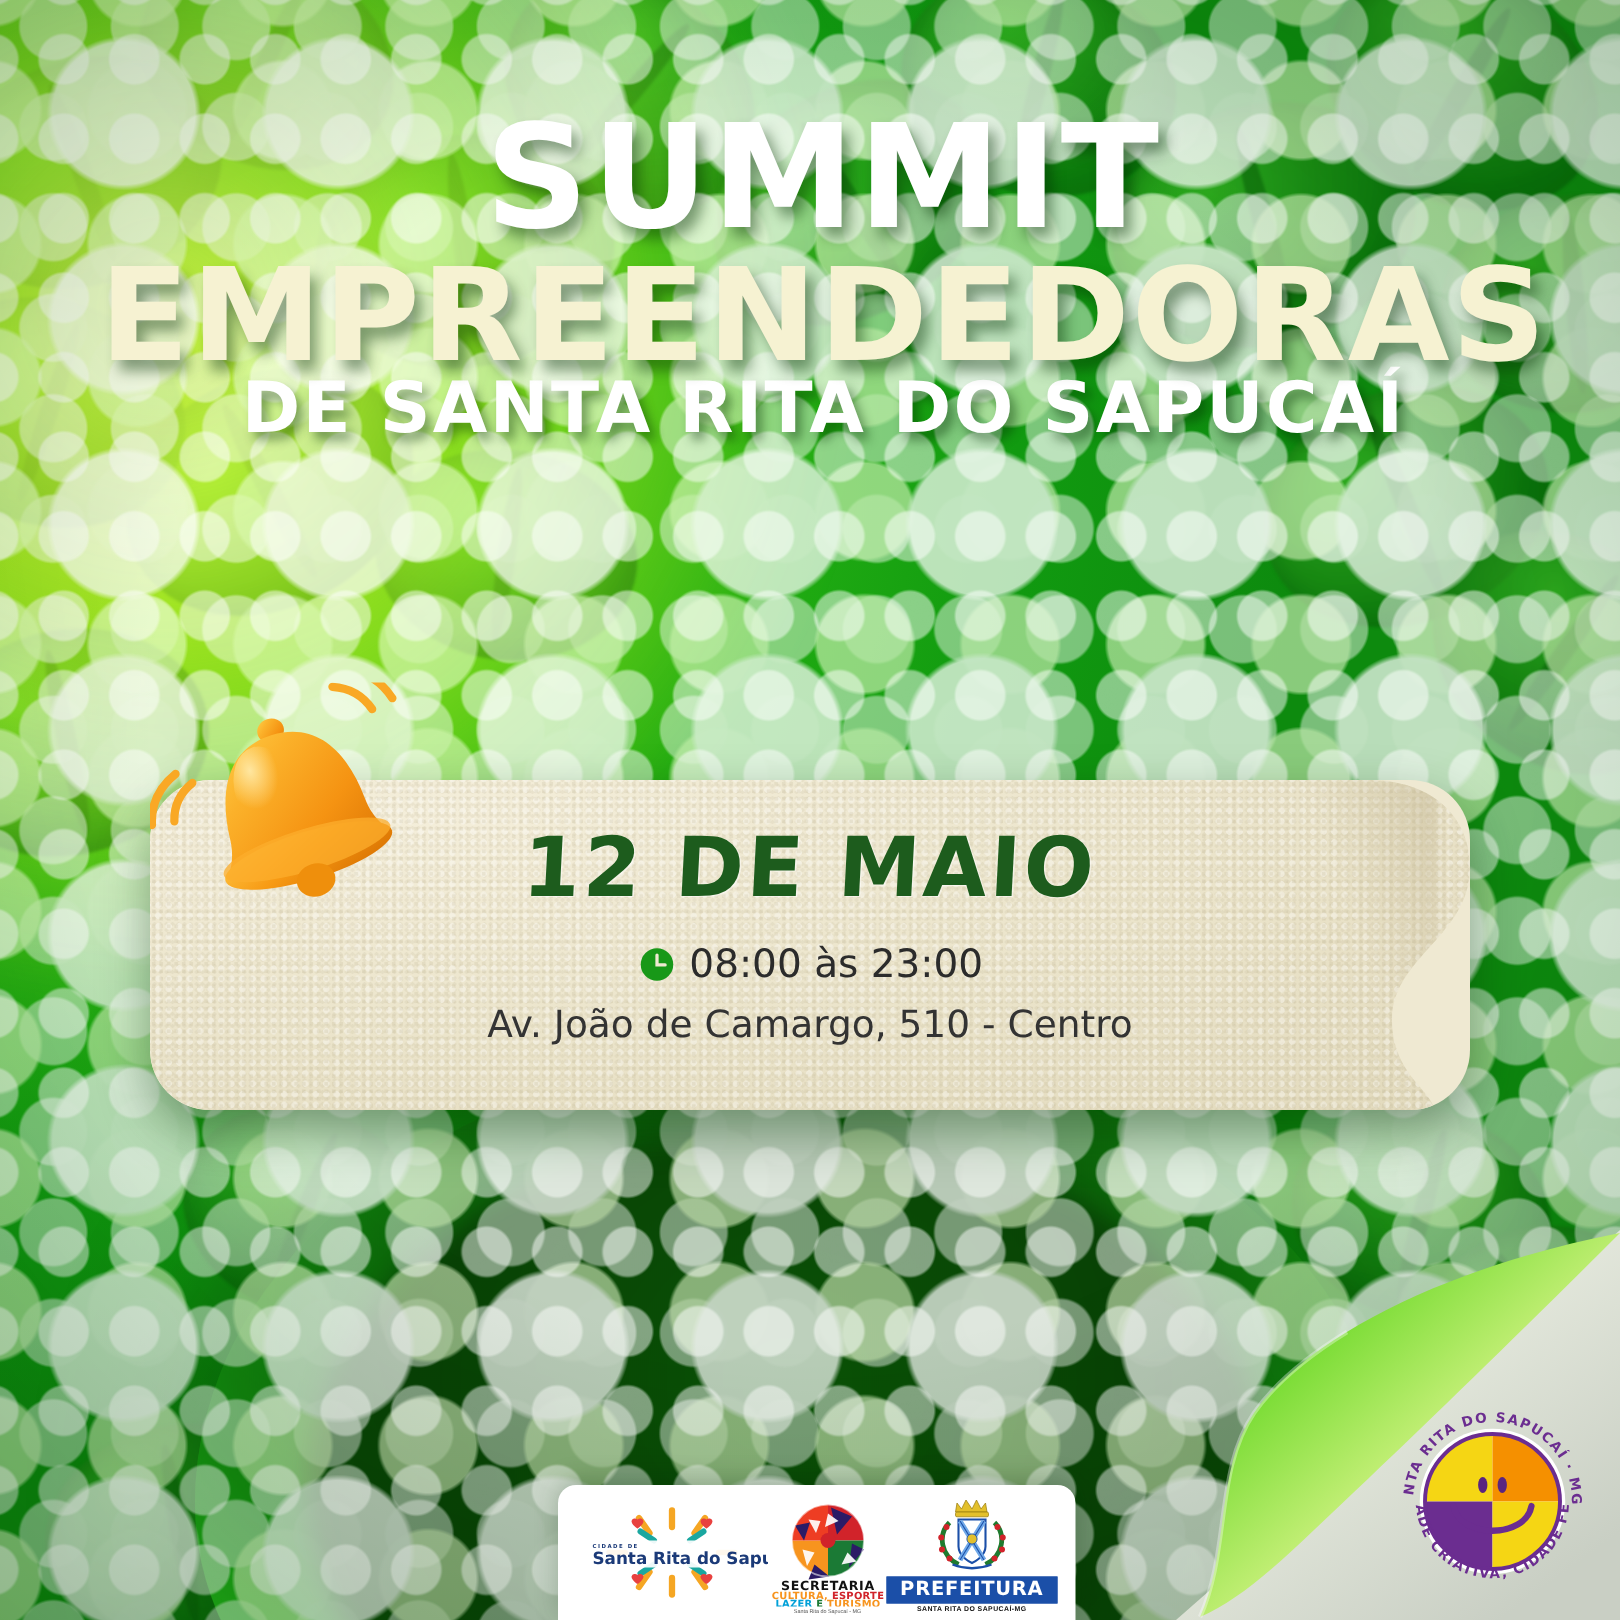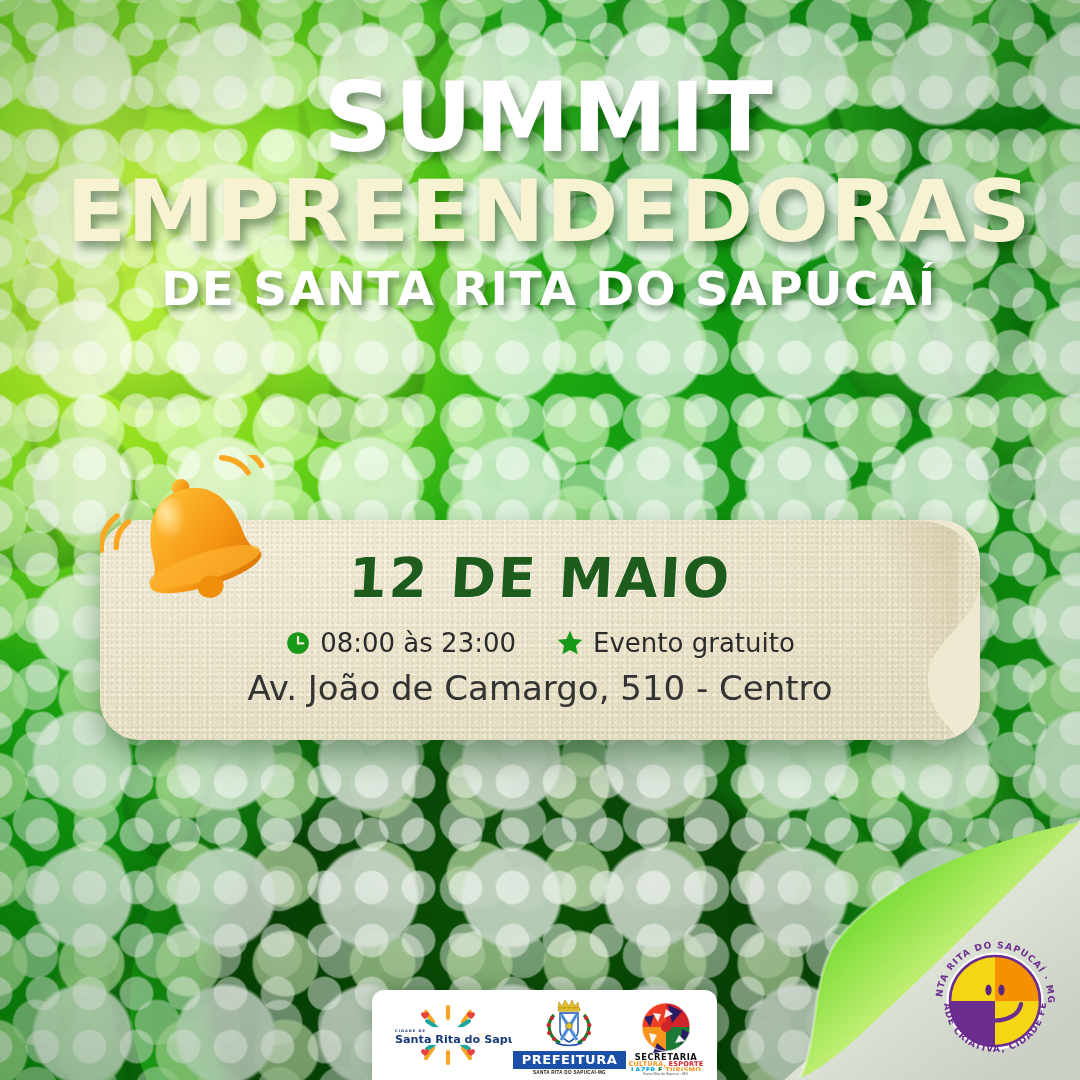--- a/index.html
+++ b/index.html
@@ -93,21 +93,21 @@
     transform:scaleX(1.02);
   }
   .t-cafe{
     font-size:132px;color:#f6f2d2;
     text-shadow:6px 9px 11px rgba(0,45,0,.48);
     letter-spacing:3px;margin-top:8px;
   }
   .t-sub{
     font-size:47px;color:#ffffff;
     text-shadow:4px 5px 7px rgba(0,45,0,.45);
-    letter-spacing:1.5px;margin-top:16px;
+    letter-spacing:1.5px;
   }
 
   
   .card-wrap{position:absolute;left:100px;top:520px;width:880px;height:220px;z-index:7;}
   .card{
     position:absolute;inset:0;
     background:#efe9d2;
     border-radius:40px 40px 40px 40px;
     box-shadow:0 14px 34px rgba(0,45,0,.42);
     overflow:hidden;
@@ -143,21 +143,21 @@
     text-transform:uppercase;
     transform:skewX(-3deg);
     text-shadow:1px 1px 0 rgba(255,255,255,.5);
   }
   .meta-row{
     display:flex;justify-content:center;align-items:center;gap:40px;
     margin-top:18px;
   }
   .meta-item{display:flex;align-items:center;gap:9px;}
   .meta-txt{font-size:26px;color:#2b2b2b;font-family:"DejaVu Sans", sans-serif;}
-  .addr{font-size:34px;color:#333;margin-top:10px;font-family:"DejaVu Sans", sans-serif;}
+  .addr{font-size:25px;color:#333;margin-top:10px;font-family:"DejaVu Sans", sans-serif;}
   .ic{display:inline-block;color:#189818;line-height:0;}
 
   
   .bell{position:absolute;left:100px;top:455px;width:190px;height:160px;z-index:9;}
 
   
   .curl{position:absolute;right:0;bottom:0;width:300px;height:260px;z-index:8;}
 
   
   .seal{position:absolute;right:14px;bottom:8px;width:142px;height:142px;z-index:10;}
@@ -241,28 +241,20 @@
           <span class="ic">
             <svg width="26" height="26" viewBox="0 0 24 24" fill="#189818">
                 <circle cx="12" cy="12" r="10"></circle>
                 <path d="M12 6.2v6.1h5" stroke="#efe9d2" stroke-width="2" stroke-linecap="round" fill="none"></path>
               </svg>
           </span>
           <span class="meta-txt">08:00 às 23:00</span>
         </div>
 
 
-        <div class="meta-item">
-          <span class="ic">
-            <svg width="28" height="28" viewBox="0 0 24 24" fill="#189818">
-                <path d="M12 1.6l3.1 6.9 7.5.8-5.6 5 1.6 7.4L12 17.9 5.4 21.7 7 14.3 1.4 9.3l7.5-.8z"></path>
-              </svg>
-          </span>
-          <span class="meta-txt">Evento gratuito</span>
-        </div>
       </div>
 
       <div class="addr">Av. João de Camargo, 510 - Centro</div>
     </div>
   </div>
 
   <div class="bell">
     <svg viewBox="0 0 190 160" width="190" height="160">
       <defs>
         <linearGradient id="bellBody" x1="0%" y1="0%" x2="100%" y2="100%">
@@ -394,20 +386,54 @@
           <path d="M83 47 a2.4 2.4 0 0 1 4 -1 a2.4 2.4 0 0 1 4 1 c0 2.6 -4 5 -4 5 s-4 -2.4 -4 -5 z"></path>
         </g>
 
         <rect x="8" y="23" width="112" height="18" fill="#ffffff" opacity=".92"></rect>
         <text x="11" y="28" font-family="DejaVu Sans, sans-serif" font-size="3.6" font-weight="bold" fill="#1b3a78" letter-spacing="1">CIDADE DE</text>
         <text x="11" y="38.5" font-family="DejaVu Sans, sans-serif" font-size="11.2" font-weight="bold" fill="#1b3a78">Santa Rita do Sapucaí</text>
       </svg>
     </div>
 
     <div class="logo">
+      <svg viewBox="0 0 78 76" width="78" height="76">
+
+        <g>
+          <path d="M39 8 A24 24 0 0 1 63 32 L39 32 Z" fill="#d1232a"></path>
+          <path d="M63 32 A24 24 0 0 1 39 56 L39 32 Z" fill="#1b7a35"></path>
+          <path d="M39 56 A24 24 0 0 1 15 32 L39 32 Z" fill="#f7941e"></path>
+          <path d="M15 32 A24 24 0 0 1 39 8 L39 32 Z" fill="#ee3d23"></path>
+          <g fill="#2b1b66">
+            <path d="M41 10 l14 6 -10 12 z"></path>
+            <path d="M55 34 l8 4 -10 12 z"></path>
+            <path d="M30 48 l10 8 -14 2 z"></path>
+            <path d="M17 22 l10 -2 -4 12 z"></path>
+          </g>
+          <g fill="#ffffff" opacity=".92">
+            <path d="M39 14 l7 5 -9 4 z"></path>
+            <path d="M52 40 l6 6 -10 2 z"></path>
+            <path d="M22 38 l8 2 -5 9 z"></path>
+            <path d="M26 18 l8 1 -3 8 z"></path>
+          </g>
+          <circle cx="39" cy="32" r="5" fill="#d1232a"></circle>
+          <circle cx="39" cy="32" r="24" fill="none" stroke="#ffffff" stroke-width="1.2" opacity=".55"></circle>
+        </g>
+        <text x="39" y="65" text-anchor="middle" font-family="DejaVu Sans, sans-serif" font-size="8.4" font-weight="bold" fill="#111" letter-spacing=".5">SECRETARIA</text>
+        <text x="39" y="71" text-anchor="middle" font-family="DejaVu Sans, sans-serif" font-size="6.6" font-weight="bold" letter-spacing=".2">
+          <tspan fill="#f7941e">CULTURA,</tspan><tspan fill="#d1232a"> ESPORTE</tspan>
+        </text>
+        <text x="39" y="76.5" text-anchor="middle" font-family="DejaVu Sans, sans-serif" font-size="6.6" font-weight="bold" letter-spacing=".2">
+          <tspan fill="#00a0d8">LAZER</tspan><tspan fill="#1b7a35"> E </tspan><tspan fill="#f7941e">TURISMO</tspan>
+        </text>
+      </svg>
+      <div class="sec-t3">Santa Rita do Sapucaí - MG</div>
+    </div>
+
+    <div class="logo">
       <svg viewBox="0 0 70 56" width="70" height="56">
 
         <g fill="#e3c02c" stroke="#9a7d10" stroke-width=".5">
           <path d="M24 13 l1 -6 3 4 3 -6 4 6 3 -6 3 6 3 -4 1 6 z"></path>
           <rect x="24" y="13" width="22" height="3.2" rx="1"></rect>
         </g>
 
         <g>
           <path d="M20 20 C12 28 14 42 26 48" fill="none" stroke="#1f7a2e" stroke-width="3.2"></path>
           <path d="M50 20 C58 28 56 42 44 48" fill="none" stroke="#1f7a2e" stroke-width="3.2"></path>
@@ -427,49 +453,15 @@
         <path d="M27 19 L43 45 M43 19 L27 45" stroke="#6fa8e8" stroke-width="3.4"></path>
         <path d="M27 19 L43 45 M43 19 L27 45" stroke="#1b4fa8" stroke-width=".7"></path>
         <circle cx="35" cy="31" r="3.4" fill="#e3c02c" stroke="#1b4fa8" stroke-width=".6"></circle>
 
         <path d="M22 48 q13 5 26 0" fill="none" stroke="#1b4fa8" stroke-width="1.6"></path>
       </svg>
       <div class="pref-bar">PREFEITURA</div>
       <div class="pref-sub">SANTA RITA DO SAPUCAÍ-MG</div>
     </div>
 
-    <div class="logo">
-      <svg viewBox="0 0 78 76" width="78" height="76">
-
-        <g>
-          <path d="M39 8 A24 24 0 0 1 63 32 L39 32 Z" fill="#d1232a"></path>
-          <path d="M63 32 A24 24 0 0 1 39 56 L39 32 Z" fill="#1b7a35"></path>
-          <path d="M39 56 A24 24 0 0 1 15 32 L39 32 Z" fill="#f7941e"></path>
-          <path d="M15 32 A24 24 0 0 1 39 8 L39 32 Z" fill="#ee3d23"></path>
-          <g fill="#2b1b66">
-            <path d="M41 10 l14 6 -10 12 z"></path>
-            <path d="M55 34 l8 4 -10 12 z"></path>
-            <path d="M30 48 l10 8 -14 2 z"></path>
-            <path d="M17 22 l10 -2 -4 12 z"></path>
-          </g>
-          <g fill="#ffffff" opacity=".92">
-            <path d="M39 14 l7 5 -9 4 z"></path>
-            <path d="M52 40 l6 6 -10 2 z"></path>
-            <path d="M22 38 l8 2 -5 9 z"></path>
-            <path d="M26 18 l8 1 -3 8 z"></path>
-          </g>
-          <circle cx="39" cy="32" r="5" fill="#d1232a"></circle>
-          <circle cx="39" cy="32" r="24" fill="none" stroke="#ffffff" stroke-width="1.2" opacity=".55"></circle>
-        </g>
-        <text x="39" y="65" text-anchor="middle" font-family="DejaVu Sans, sans-serif" font-size="8.4" font-weight="bold" fill="#111" letter-spacing=".5">SECRETARIA</text>
-        <text x="39" y="71" text-anchor="middle" font-family="DejaVu Sans, sans-serif" font-size="6.6" font-weight="bold" letter-spacing=".2">
-          <tspan fill="#f7941e">CULTURA,</tspan><tspan fill="#d1232a"> ESPORTE</tspan>
-        </text>
-        <text x="39" y="76.5" text-anchor="middle" font-family="DejaVu Sans, sans-serif" font-size="6.6" font-weight="bold" letter-spacing=".2">
-          <tspan fill="#00a0d8">LAZER</tspan><tspan fill="#1b7a35"> E </tspan><tspan fill="#f7941e">TURISMO</tspan>
-        </text>
-      </svg>
-      <div class="sec-t3">Santa Rita do Sapucaí - MG</div>
-    </div>
-
   </div>
 
 </div>
 
 </body></html>

